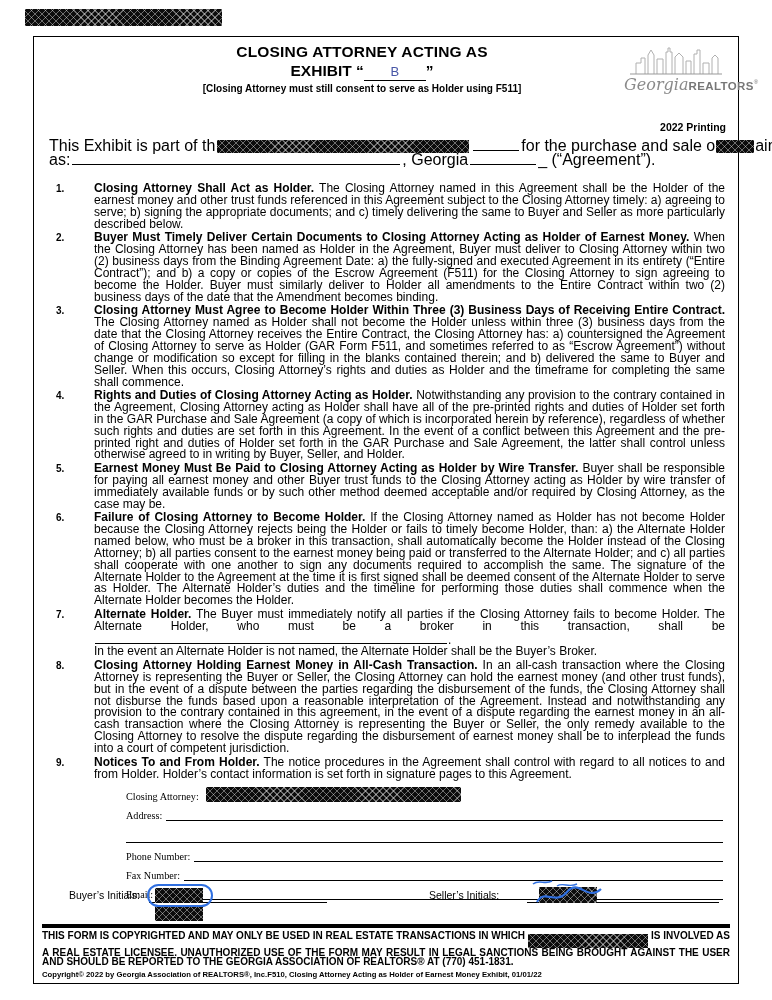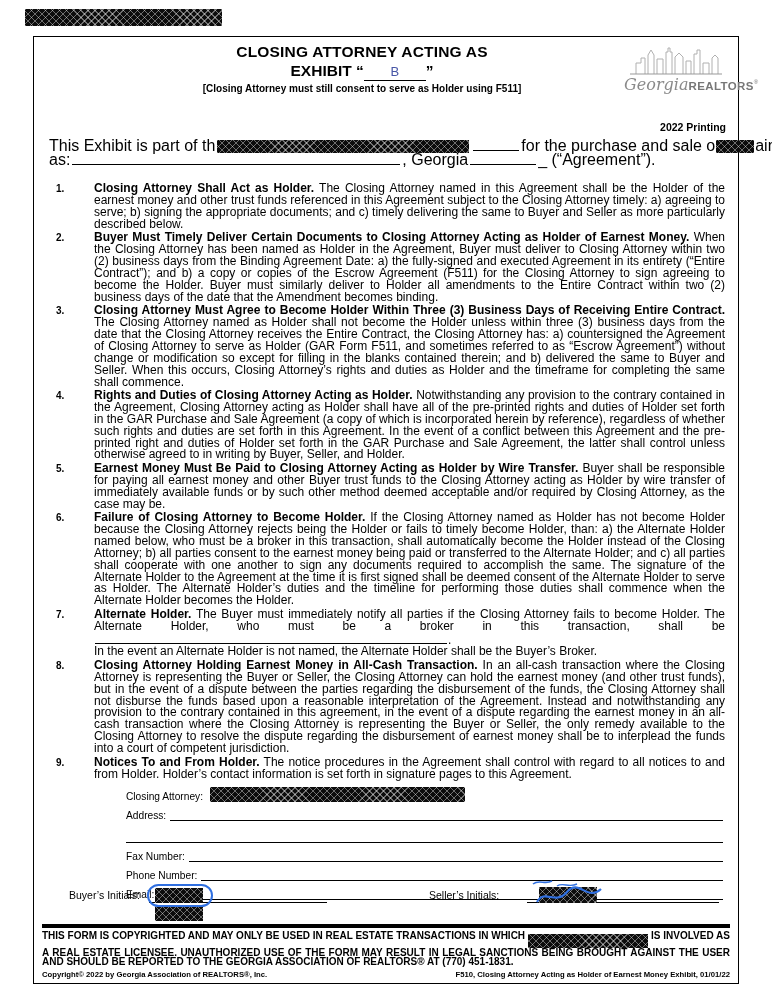--- a/index.html
+++ b/index.html
@@ -33,21 +33,21 @@
   .r-intro1{width:252px;height:13px;vertical-align:-2px;margin:0 2px;}
   .r-intro2{width:38px;height:13px;vertical-align:-2px;margin:0 1px;}
 
   
   .content{position:absolute;top:146px;left:22px;right:13px;}
   .item{display:flex;margin-bottom:1.5px;}
   .num{width:38px;flex:0 0 38px;font-weight:bold;font-size:10px;line-height:11.9px;}
   .ibody{flex:1;font-size:12px;line-height:11.9px;text-align:justify;}
   .iblank{display:inline-block;width:352px;border-bottom:1px solid #000;height:10px;margin:0 1px;}
 
-  .fields{margin:8px 2px 8px 70px;}
+  .fields{margin:8px 2px 8px 70px;font-family:Liberation Serif, serif;}
   .frow{display:flex;align-items:flex-end;height:14px;margin-bottom:5px;font-size:10.2px;}
   .flabel{white-space:nowrap;margin-right:4px;}
   .fline{flex:1;border-bottom:1px solid #000;height:12px;}
   .fr-redact{width:255px;height:15px;margin-left:3px;}
   .frow.gap{margin-top:8px;}
 
   
   .initials{position:absolute;top:850px;left:15px;right:13px;height:46px;font-size:10.5px;}
   .ilabel{position:absolute;top:2px;}
   .ilabel.buyer{left:20px;}
@@ -60,21 +60,21 @@
   .b-redact2{left:106px;top:19px;}
   .s-redact{left:490px;top:0;width:58px;height:16px;}
   .blue-oval{position:absolute;left:98px;top:-3px;width:66px;height:23px;border:2px solid var(--accent-blue,#2f6fe0);border-radius:12px;box-sizing:border-box;}
   .scribble{position:absolute;left:478px;top:-11px;}
 
   
   .footer{position:absolute;left:8px;right:8px;bottom:4px;}
   .footer-rule{height:3.5px;background:#000;margin-bottom:3px;}
   .fnotice{font-weight:bold;font-size:10px;line-height:9.6px;text-align:justify;}
   .f-redact{width:120px;height:14px;vertical-align:-9px;margin:0 3px;}
-  .fbottom{display:flex;justify-content:space-between;font-weight:bold;font-size:7.7px;margin-top:3px;}
+  .fbottom{display:flex;justify-content:flex-start;font-weight:bold;font-size:7.7px;margin-top:3px;}
 </style>
 </head>
 <body>
 
 <div class="sheet">
   <span class="redact top-redact"></span>
 
   <div class="doc">
 
     <div class="logo">
@@ -157,25 +157,25 @@
           <span class="redact fr-redact"></span>
         </div>
         <div class="frow">
           <span class="flabel">Address:</span>
           <span class="fline"></span>
         </div>
         <div class="frow gap">
           <span class="fline"></span>
         </div>
         <div class="frow">
+          <span class="flabel">Phone Number:</span>
+          <span class="fline"></span>
+        </div>
+        <div class="frow">
           <span class="flabel">Fax Number:</span>
-          <span class="fline"></span>
-        </div>
-        <div class="frow">
-          <span class="flabel">Phone Number:</span>
           <span class="fline"></span>
         </div>
         <div class="frow">
           <span class="flabel">Email:</span>
           <span class="fline"></span>
         </div>
       </div>
     </div>
 
     <div class="initials">

